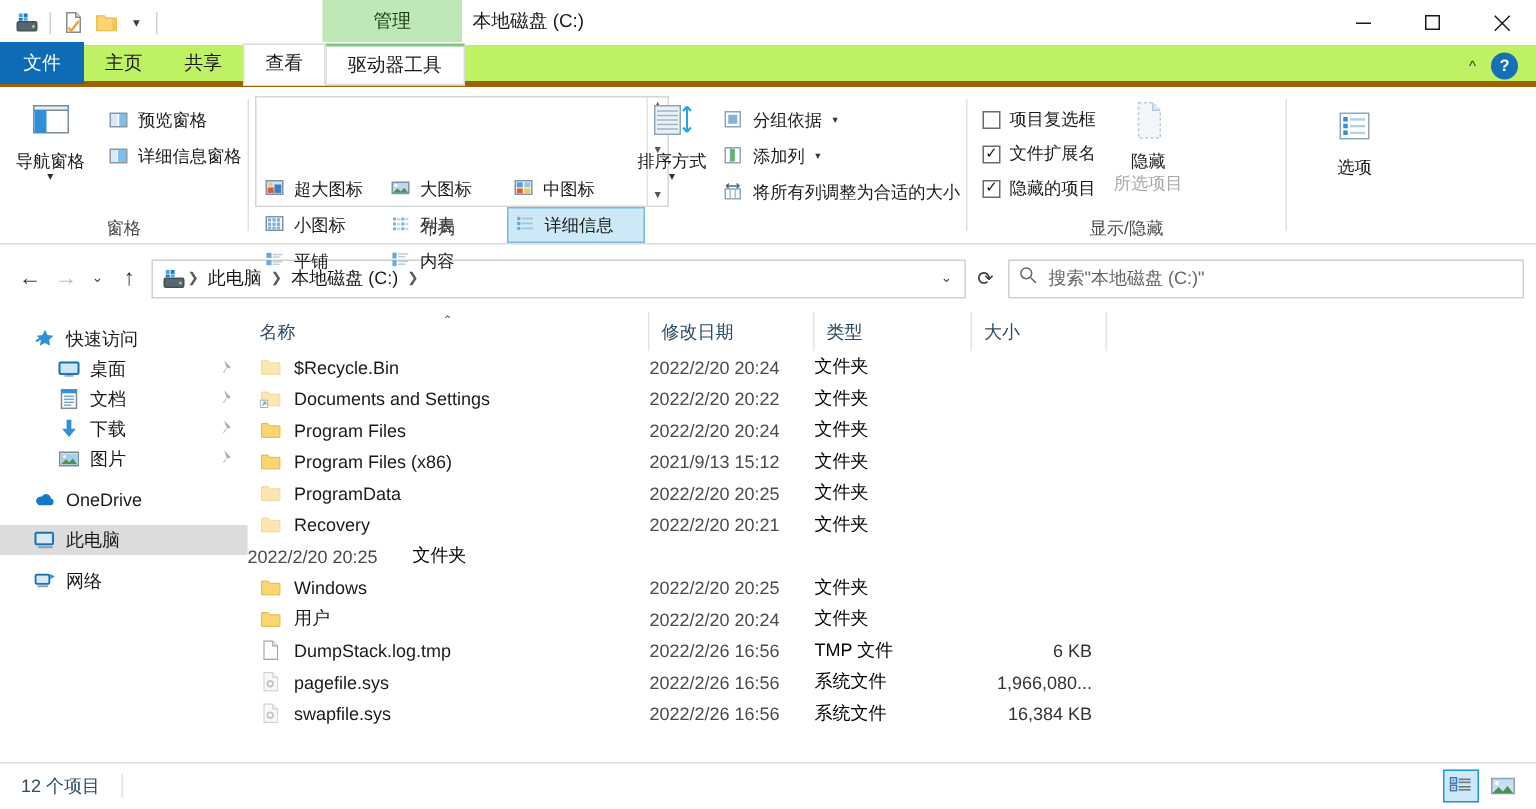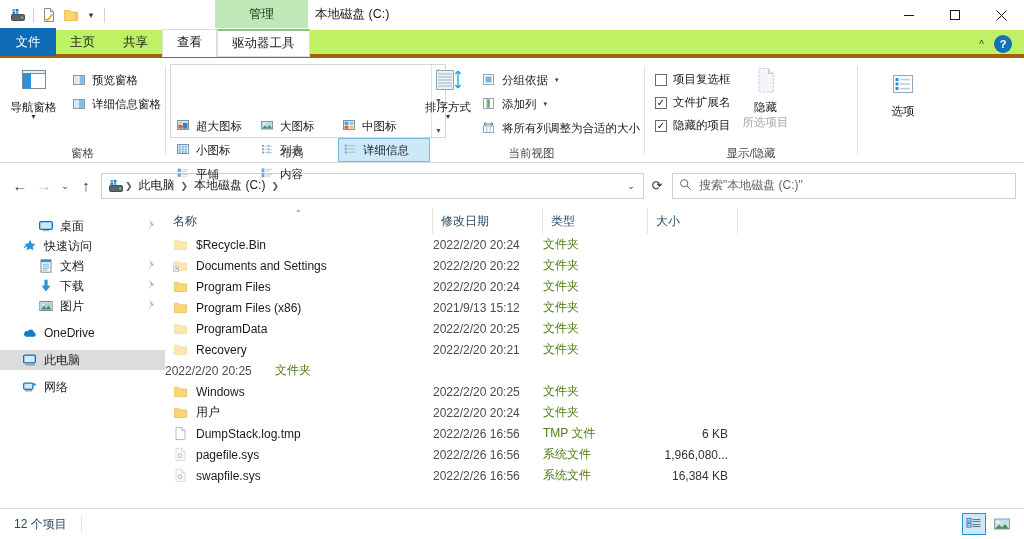--- a/index.html
+++ b/index.html
@@ -156,21 +156,21 @@
     font-size: 12px; color: #2b4a63; display: flex; align-items: center; height: 26px;
     padding-left: 8px; border-right: 1px solid #e4e4e4; position: relative;
   }
   .sortcaret { position: absolute; top: 1px; font-size: 8px; color: #4a6a84; }
 
   .rows { position: relative; }
   .row { height: 21px; display: flex; align-items: flex-end; font-size: 12px; color: #1a1a1a; }
   .cell { display: flex; align-items: center; height: 21px; overflow: hidden; white-space: nowrap; }
   .c-name { padding-left: 8px; display: flex; align-items: center; gap: 7px; }
   .c-date { color: #4a4a4a; }
-  .c-type { color: #4d7c0f; }
+  .c-type { color: #000000; }
   .c-size { color: #333; justify-content: flex-end; padding-right: 10px; }
   .faded { opacity: 0.55; }
 
   .fileicon { width: 16px; height: 16px; flex: 0 0 16px; }
 
   
   .statusbar {
     position: absolute; left: 0; bottom: 0; width: 1024px; height: 31px;
     border-top: 1px solid #dcdcdc; display: flex; align-items: center; background: #fff;
   }
@@ -480,21 +480,20 @@
                   <path d="M3 4 h9 M3 4 l2 -1.6 M3 4 l2 1.6 M12 4 l-2 -1.6 M12 4 l-2 1.6" stroke="#4a6a84" fill="none" stroke-width=".9"></path>
                   <rect x="2.5" y="6" width="10" height="6.5" fill="#fff" stroke="#8fa6b8"></rect>
                   <line x1="5.8" y1="6" x2="5.8" y2="12.5" stroke="#a9bccd"></line>
                   <line x1="9.2" y1="6" x2="9.2" y2="12.5" stroke="#a9bccd"></line>
                 </svg>
             </span>
             <span>将所有列调整为合适的大小</span>
           </div>
         </div>
       </div>
-      <div class="grp-title">当前视图</div>
     </div>
     <div class="grp-div"></div>
 
     <div class="grp" style="width:212px">
       <div class="grp-body" style="padding-left:6px">
         <div class="smallcol">
           <div class="chkrow">
             <span class="chkbox"></span>
             <span>项目复选框</span>
           </div>
@@ -581,43 +580,43 @@
             <line x1="8" y1="8" x2="11.6" y2="11.6" stroke="#666"></line>
           </svg>
       </span>
       <span class="ph">搜索"本地磁盘 (C:)"</span>
     </div>
   </div>
 
   <div class="main">
 
     <div class="navpane">
+      <div class="nav-item lvl0">
+        <span class="ni-icon">
+          <svg width="16" height="16" viewBox="0 0 16 16">
+              <path d="M8 1.8l1.7 3.6 3.9.5-2.9 2.7.8 3.9L8 10.6 4.5 12.5l.8-3.9L2.4 5.9l3.9-.5z" fill="#2f90d8"></path>
+              <path d="M2 9.5l3.6-2.1" stroke="#2f90d8" stroke-width="1.4"></path>
+            </svg>
+        </span>
+        <span>快速访问</span>
+      </div>
       <div class="nav-item lvl1">
         <span class="ni-icon">
           <svg width="16" height="16" viewBox="0 0 16 16">
               <rect x="1.5" y="3.5" width="13" height="8" rx="1" fill="#2f90d8" stroke="#1a6fa8"></rect>
               <rect x="2.4" y="4.4" width="11.2" height="6.2" fill="#cfe6f7"></rect>
               <rect x="5" y="12" width="6" height="1.2" fill="#9ab4c8"></rect>
             </svg>
         </span>
         <span>桌面</span>
         <span class="pin">
           <svg width="11" height="11" viewBox="0 0 11 11">
               <path d="M3.4 1.3l4.4 4.4-1 1-1.4-.3-2.1 3.3-.6-.6 2.4-2.9-.5-1.4z" fill="#8a9aa8"></path>
             </svg>
         </span>
-      </div>
-      <div class="nav-item lvl0">
-        <span class="ni-icon">
-          <svg width="16" height="16" viewBox="0 0 16 16">
-              <path d="M8 1.8l1.7 3.6 3.9.5-2.9 2.7.8 3.9L8 10.6 4.5 12.5l.8-3.9L2.4 5.9l3.9-.5z" fill="#2f90d8"></path>
-              <path d="M2 9.5l3.6-2.1" stroke="#2f90d8" stroke-width="1.4"></path>
-            </svg>
-        </span>
-        <span>快速访问</span>
       </div>
       <div class="nav-item lvl1">
         <span class="ni-icon">
           <svg width="16" height="16" viewBox="0 0 16 16">
               <rect x="3" y="1.8" width="10" height="12.4" fill="#fff" stroke="#7a8b99"></rect>
               <rect x="3" y="1.8" width="10" height="2.4" fill="#2f90d8"></rect>
               <g stroke="#7aa8cc">
                 <line x1="4.6" y1="6.2" x2="11.4" y2="6.2"></line>
                 <line x1="4.6" y1="8.2" x2="11.4" y2="8.2"></line>
                 <line x1="4.6" y1="10.2" x2="11.4" y2="10.2"></line>

